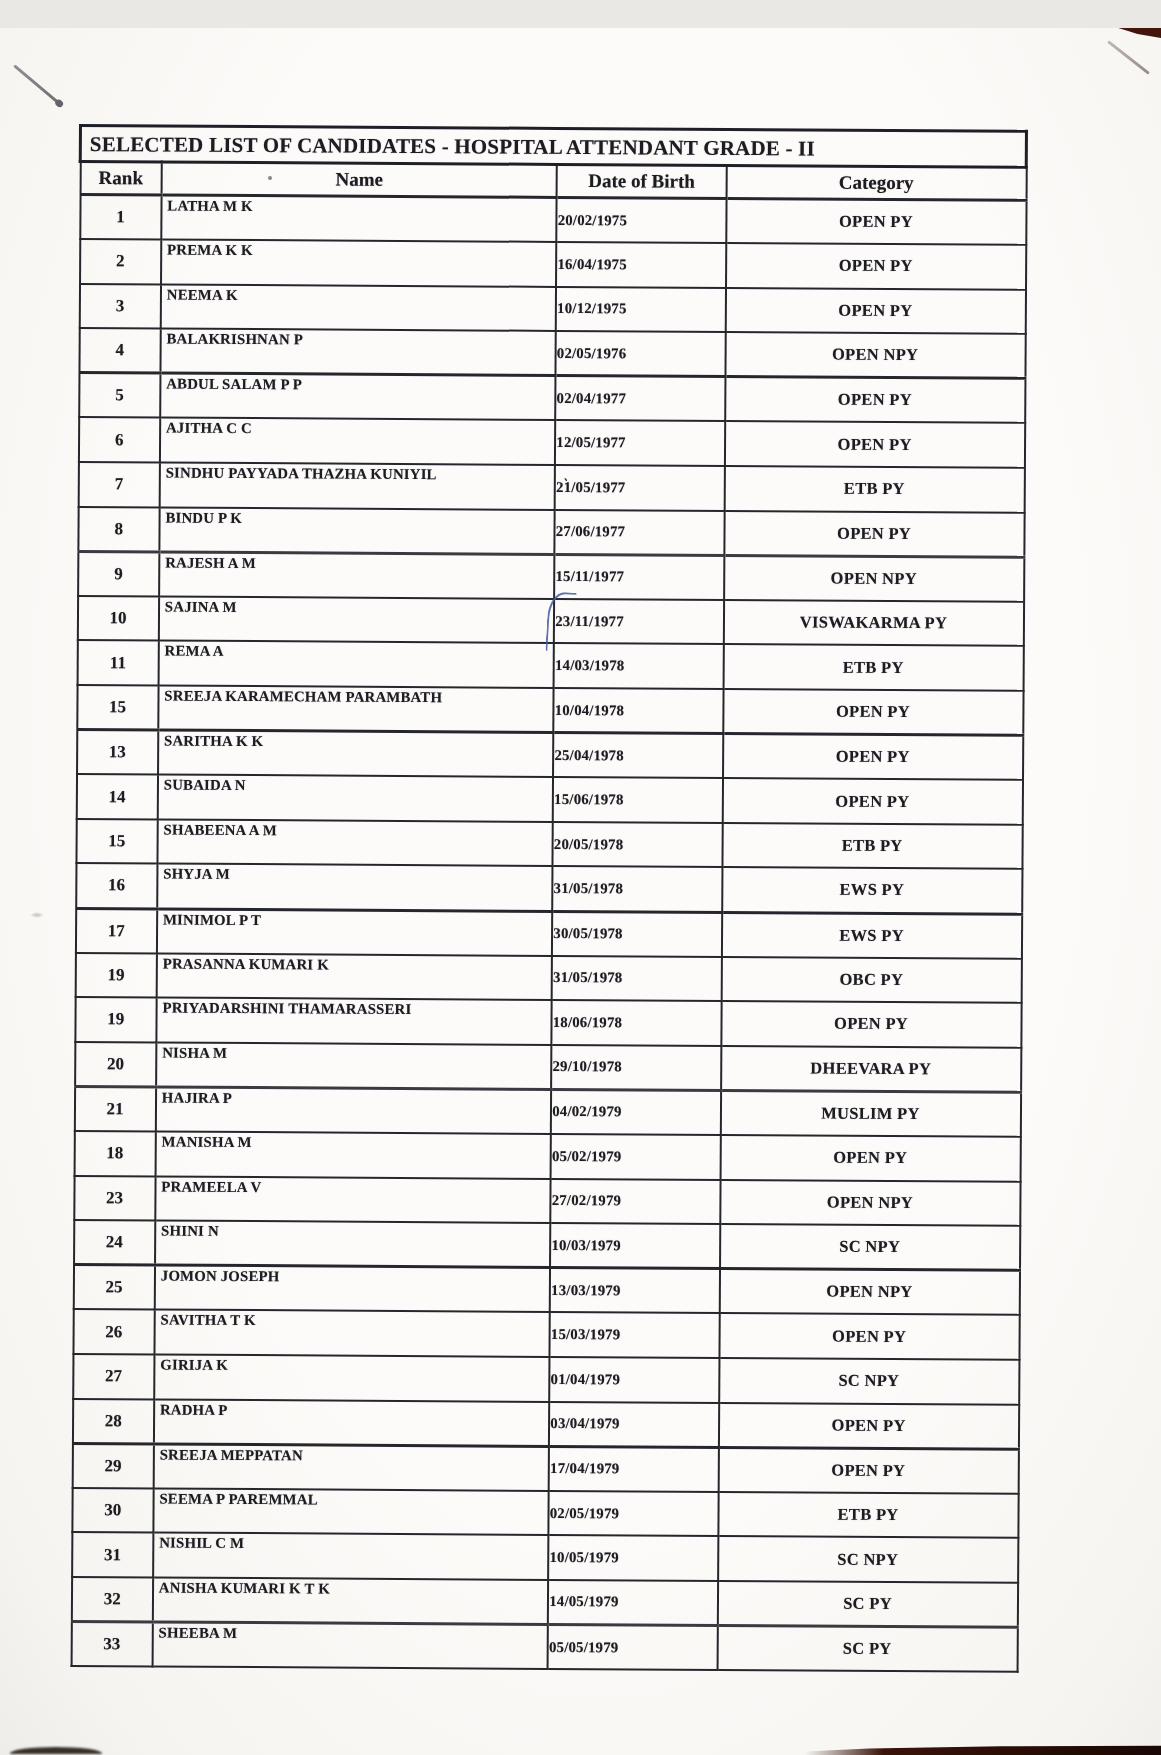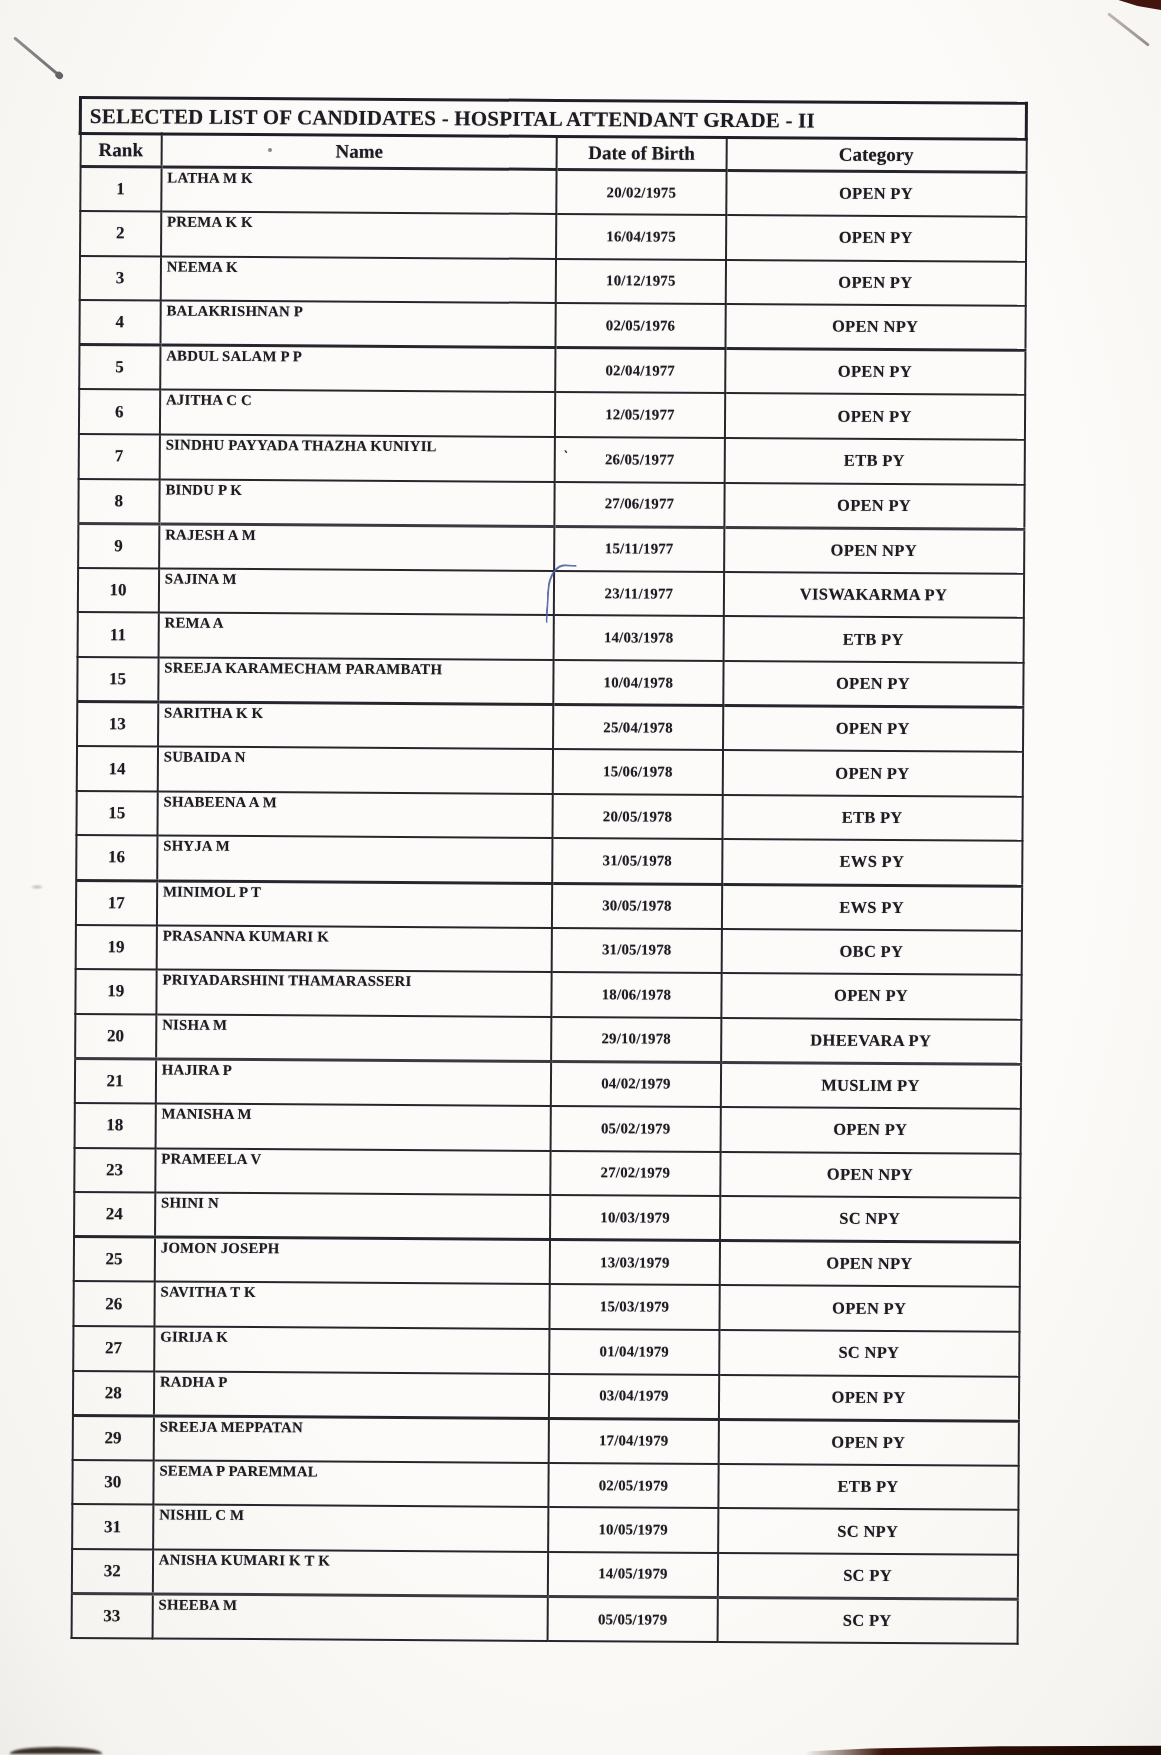--- a/index.html
+++ b/index.html
@@ -5,20 +5,21 @@
   * { margin:0; padding:0; box-sizing:border-box; }
   html,body { width:1161px; height:1755px; }
   body{
     font-family:"Liberation Serif","DejaVu Serif",serif;
     background:#e9e8e4;
     position:relative; overflow:hidden;
   }
   .page{
     position:absolute; inset:0;
     background:radial-gradient(ellipse at 52% 40%, #fcfbf9 55%, #f5f4f0 88%, #eeede9 100%);
+    margin-top:28px;
   }
   
   .artifact{ position:absolute; }
   .pen-stroke-topleft{
     left:14px; top:36px; width:60px; height:3px;
     background:linear-gradient(to right,#7e7e84,#55555c);
     transform:rotate(40deg); transform-origin:left center;
     border-radius:2px; opacity:.85;
   }
   .pen-stroke-topleft::after{
@@ -80,21 +81,21 @@
   td.rank{
     text-align:center; font-size:17px; font-weight:bold;
     vertical-align:middle;
   }
   td.name{
     vertical-align:top; text-align:left;
     font-size:14.8px; font-weight:bold; letter-spacing:.2px;
     padding:1px 4px 0 5px;
   }
   td.dob{
-    text-align:center; vertical-align:middle;
+    text-align:left; vertical-align:middle;
     font-size:14.8px; font-weight:bold; letter-spacing:.2px;
     position:relative;
   }
   td.cat{
     text-align:center; vertical-align:middle;
     font-size:16.5px; font-weight:bold; letter-spacing:.3px;
   }
   
   tr.tick-row td.dob::before{
     content:"\2035"; position:absolute; left:8px; top:10px;
@@ -179,21 +180,21 @@
   </tr>
           <tr>
     <td class="rank">6</td>
     <td class="name">AJITHA C C</td>
     <td class="dob">12/05/1977</td>
     <td class="cat">OPEN PY</td>
   </tr>
           <tr class="tick-row">
     <td class="rank">7</td>
     <td class="name">SINDHU PAYYADA THAZHA KUNIYIL</td>
-    <td class="dob">26/05/1977</td>
+    <td class="dob">21/05/1977</td>
     <td class="cat">ETB PY</td>
   </tr>
           <tr>
     <td class="rank">8</td>
     <td class="name">BINDU P K</td>
     <td class="dob">27/06/1977</td>
     <td class="cat">OPEN PY</td>
   </tr>
           <tr>
     <td class="rank">9</td>

